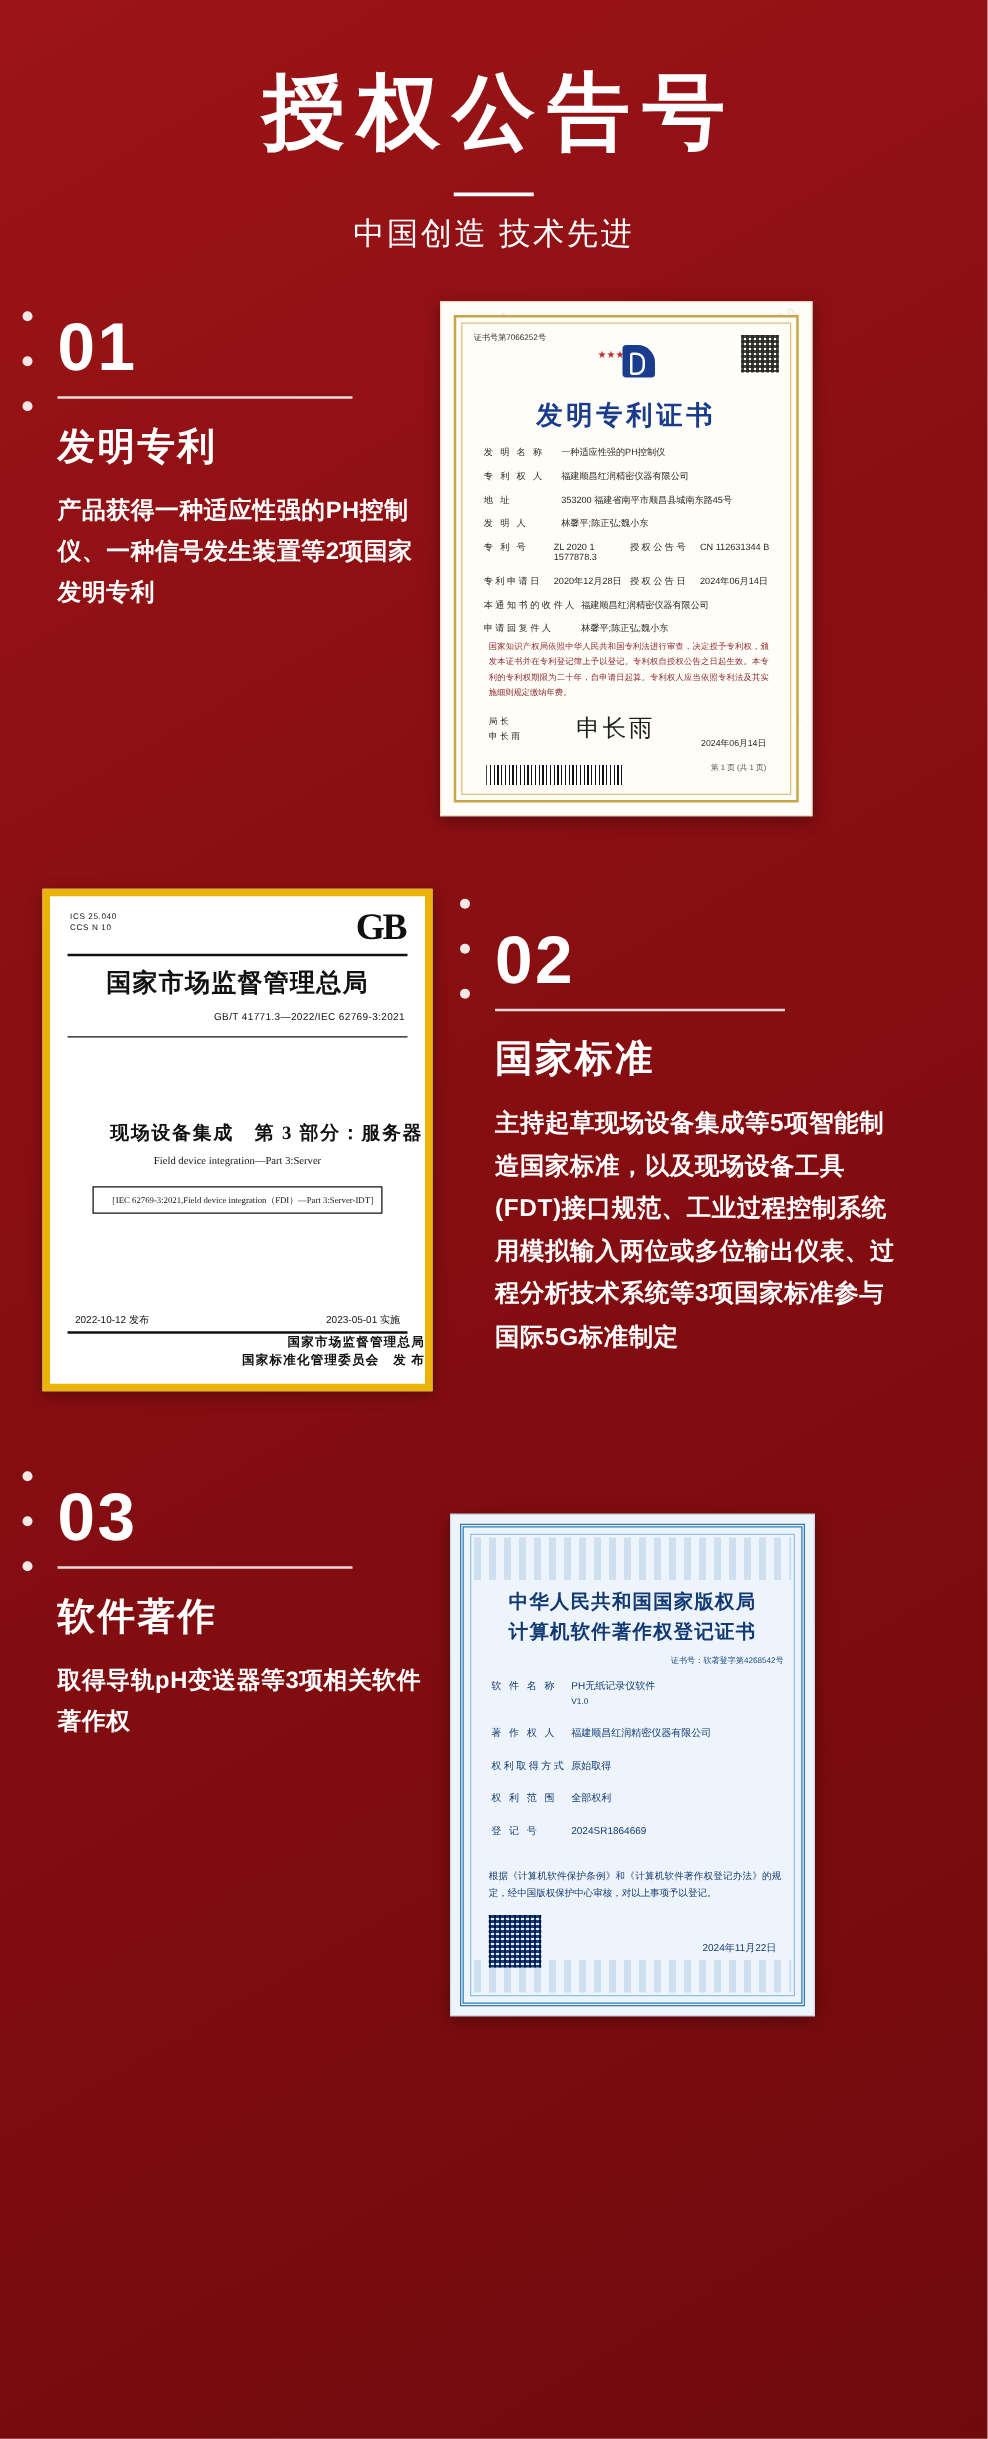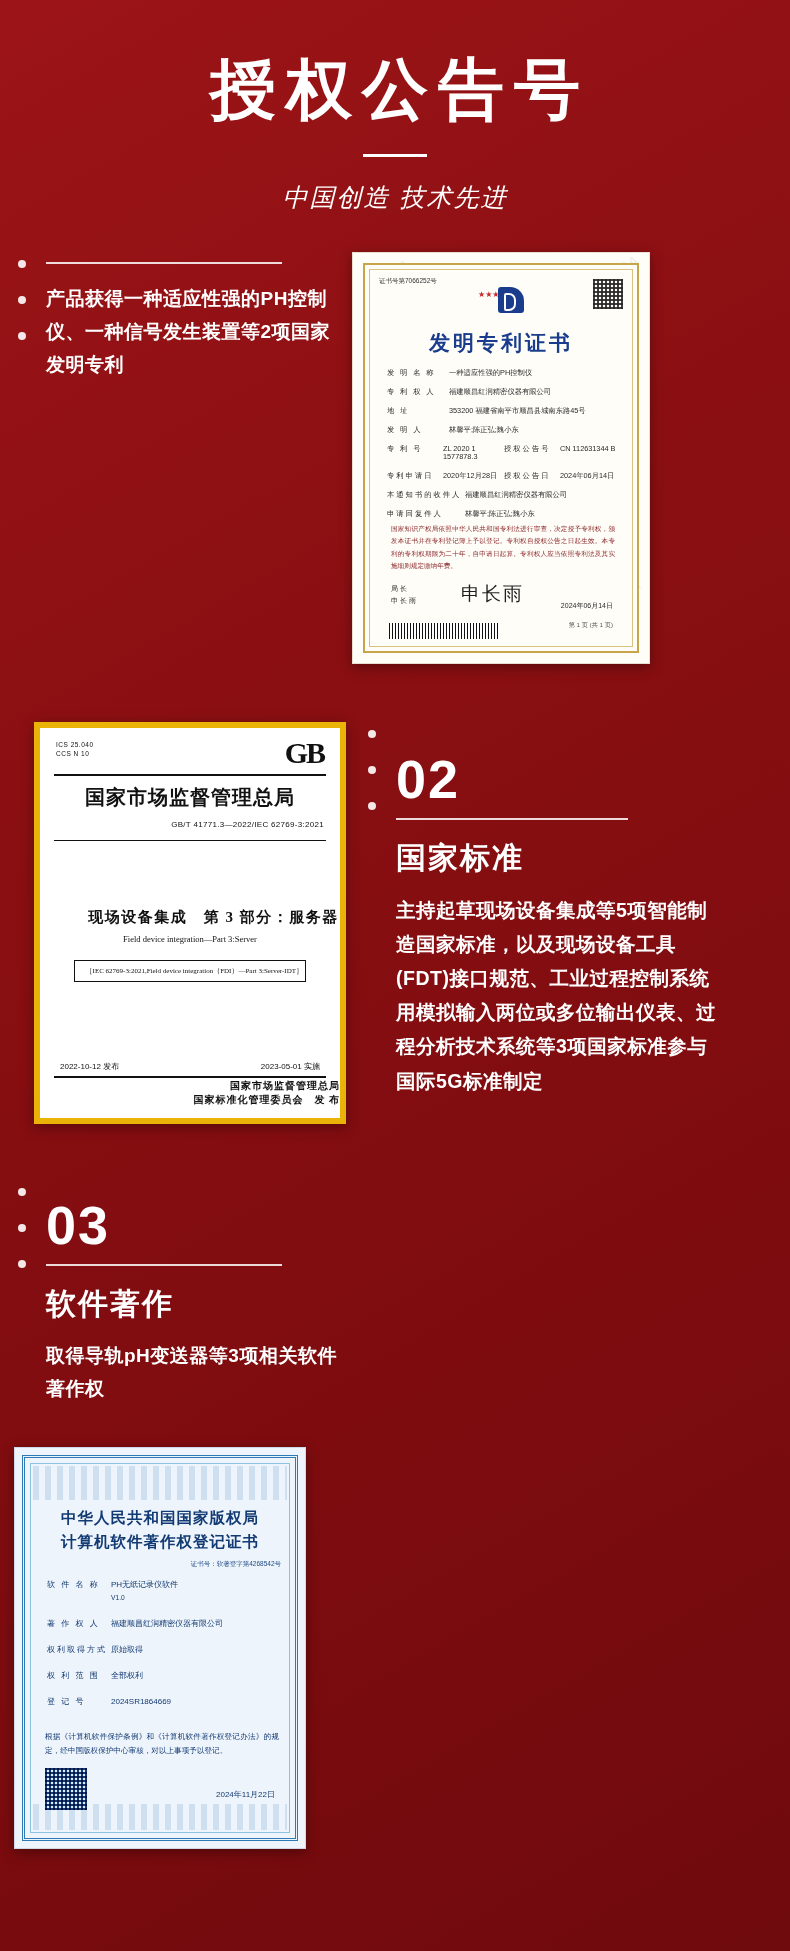--- a/index.html
+++ b/index.html
@@ -33,24 +33,23 @@
   }
   .header-rule {
     width: 64px;
     height: 3px;
     background: #ffffff;
     margin: 26px auto 0 auto;
   }
   .header-sub {
     font-size: 25px;
     letter-spacing: 2px;
-    margin-top: 24px;
+    margin-top: 13px;
     color: #ffffff;
     font-weight: normal;
-    font-style: italic;
   }
 
   
   .section {
     position: relative;
     display: flex;
     align-items: flex-start;
   }
 
   .txtblock {
@@ -393,21 +392,21 @@
     bottom: 10px;
     text-align: right;
     font-size: 10px;
     font-weight: bold;
     line-height: 1.45;
     font-family: "Liberation Serif", serif;
     letter-spacing: 1px;
   }
 
   
-  #sec3 { margin-top: 56px; flex-direction: column; }
+  #sec3 { margin-top: 56px; }
   #sec3 .txtblock {
     width: 300px;
     margin-left: 18px;
     padding-left: 28px;
     padding-top: 18px;
   }
   #sec3 .rule { width: 236px; }
   #sec3 .card-wrap { margin-left: 14px; margin-top: 42px; }
 
   
@@ -531,21 +530,23 @@
 </div>
 
 <div class="section" id="sec1">
 
   <div class="txtblock">
     <div class="dots">
         <i></i>
         <i></i>
         <i></i>
       </div>
+    <div class="num">01</div>
     <div class="rule"></div>
+    <div class="sub-title">发明专利</div>
     <p class="body-text">产品获得一种适应性强的PH控制仪、一种信号发生装置等2项国家发明专利</p>
   </div>
 
   <div class="card-wrap">
     <div class="cert-card patent">
       <span class="p-wm wm1">CNIPA</span>
       <span class="p-wm wm2">CNIPA</span>
       <span class="p-wm wm3">CNIPA</span>
       <span class="p-wm wm4">CNIPA</span>
       <span class="p-wm wm5">CNIPA</span>

